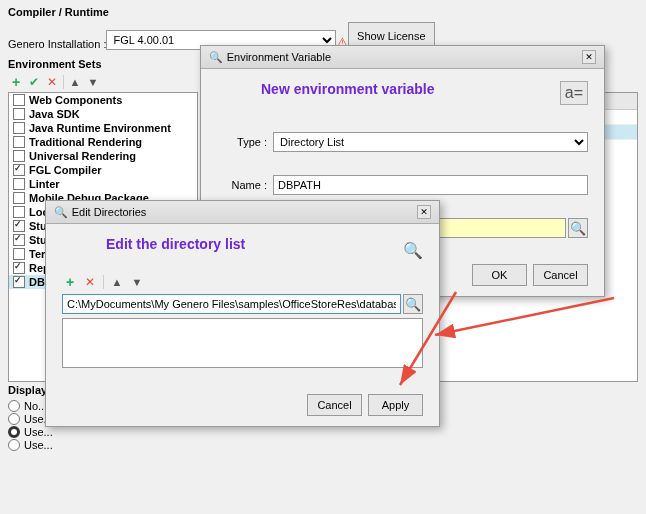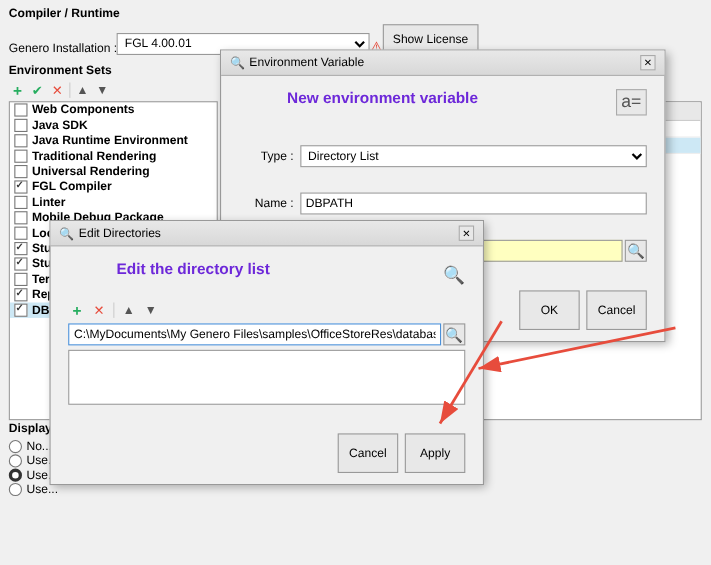--- a/index.html
+++ b/index.html
@@ -302,21 +302,21 @@
       justify-content: center;
       font-size: 10px;
     }
     .dialog-footer {
       display: flex;
       justify-content: flex-end;
       gap: 6px;
       padding: 6px 16px 10px;
     }
     .dialog-btn {
-      height: 36px;
+      height: 22px;
       min-width: 55px;
       padding: 0 5px;
       border: 1px solid #999;
       background: #e8e8e8;
       font-size: 11px;
       cursor: pointer;
     }
 
     
     .dialog-edit-dirs {

